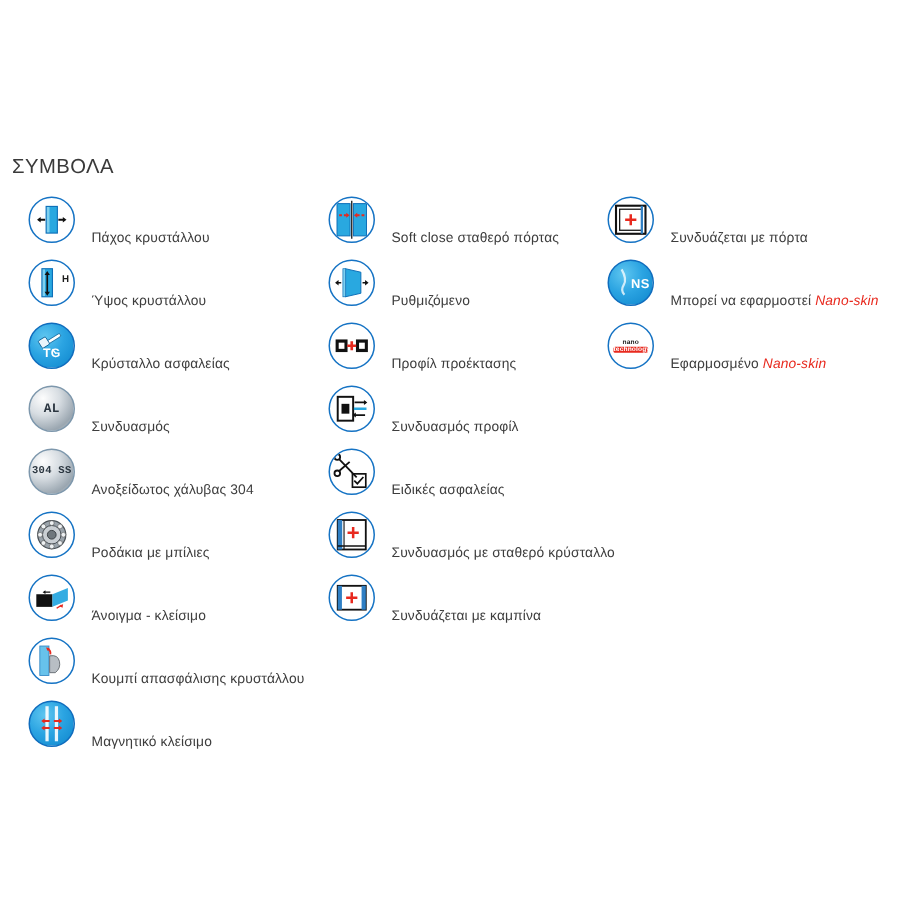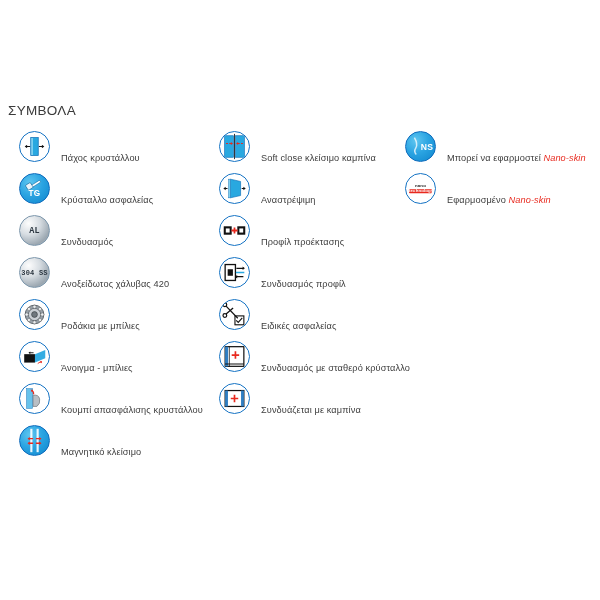--- a/index.html
+++ b/index.html
@@ -183,20 +183,36 @@
               <path d="M10.8 15.5 L6.2 15.5" stroke="#111" stroke-width="1.3"></path>
               <path d="M5.0 15.5 l2.6 -1.9 v3.8 z" fill="#111"></path>
               <path d="M20.2 15.5 L24.8 15.5" stroke="#111" stroke-width="1.3"></path>
               <path d="M26.0 15.5 l-2.6 -1.9 v3.8 z" fill="#111"></path>
             </svg>
           </div>
         </div>
         <div class="row-label">Πάχος κρυστάλλου</div>
       </div>
 
+      <div class="row">
+        <div class="icon-slot">
+          <div class="badge badge-blue">
+            <svg viewBox="0 0 31 31">
+              <rect x="8.5" y="5.5" width="7.5" height="20" fill="#29a8e0"></rect>
+              <rect x="8.5" y="5.5" width="2.2" height="20" fill="#7fd0ef"></rect>
+              <rect x="8.5" y="5.5" width="7.5" height="20" fill="none" stroke="#0d6fb8" stroke-width="0.8"></rect>
+              <path d="M12.3 9.5 L12.3 22.5" stroke="#111" stroke-width="1.2"></path>
+              <path d="M12.3 7.2 l-1.9 2.8 h3.8 z" fill="#111"></path>
+              <path d="M12.3 24.8 l-1.9 -2.8 h3.8 z" fill="#111"></path>
+            </svg>
+            <div class="h-lab">H</div>
+          </div>
+        </div>
+        <div class="row-label">Ύψος κρυστάλλου</div>
+      </div>
 
       <div class="row">
         <div class="icon-slot">
           <div class="badge badge-fill">
             <svg viewBox="0 0 31 31">
               <g transform="rotate(-32 15.5 12)">
                 <rect x="8" y="10.3" width="15" height="2.4" rx="1" fill="#ffffff" stroke="#0a5f96" stroke-width="0.5"></rect>
                 <rect x="7" y="7.0" width="6.2" height="6.2" rx="1" fill="#e9f4fb" stroke="#0a5f96" stroke-width="0.6"></rect>
               </g>
               <path d="M16 18 l2.5 3.2" stroke="#ffffff" stroke-width="0.9"></path>
@@ -215,21 +231,21 @@
         </div>
         <div class="row-label">Συνδυασμός</div>
       </div>
 
       <div class="row">
         <div class="icon-slot">
           <div class="badge badge-metal">
             <div class="metal-txt" style="font-size:7px;white-space:pre-line;">304 SS</div>
           </div>
         </div>
-        <div class="row-label">Ανοξείδωτος χάλυβας 420</div>
+        <div class="row-label">Ανοξείδωτος χάλυβας 304</div>
       </div>
 
       <div class="row">
         <div class="icon-slot">
           <div class="badge badge-blue">
             <svg viewBox="0 0 31 31">
               <circle cx="15.5" cy="15.5" r="10" fill="#9aa3ab" stroke="#4a5157" stroke-width="0.9"></circle>
               <circle cx="15.5" cy="15.5" r="6.6" fill="#c9ced3" stroke="#4a5157" stroke-width="0.7"></circle>
               <circle cx="15.5" cy="15.5" r="3.1" fill="#6f777d" stroke="#3a4045" stroke-width="0.7"></circle>
               <g fill="#eef1f3" stroke="#555" stroke-width="0.4">
@@ -254,21 +270,21 @@
             <svg viewBox="0 0 31 31">
               <rect x="4.5" y="13" width="11.5" height="9" fill="#111"></rect>
               <path d="M16 13 L27 8.5 L27 17.5 L16 22 Z" fill="#29a8e0" opacity="0.95"></path>
               <path d="M10 11.5 l4.5 0" stroke="#111" stroke-width="1"></path>
               <path d="M9 11.5 l2 -1.4 v2.8 z" fill="#111"></path>
               <path d="M19 23 l3.5 -2.3" stroke="#e8291e" stroke-width="1"></path>
               <path d="M23.6 20 l-0.4 2.6 -2.2 -1.0 z" fill="#e8291e"></path>
             </svg>
           </div>
         </div>
-        <div class="row-label">Άνοιγμα - μπίλιες</div>
+        <div class="row-label">Άνοιγμα - κλείσιμο</div>
       </div>
 
       <div class="row">
         <div class="icon-slot">
           <div class="badge badge-blue">
             <svg viewBox="0 0 31 31">
               <rect x="7" y="5" width="6.5" height="21" fill="#4db8e8" opacity="0.85" stroke="#0d6fb8" stroke-width="0.6"></rect>
               <path d="M14 12 q6 -1 7 4 q1 5 -3 8 l-4 0 z" fill="#b8bec4" stroke="#5a6166" stroke-width="0.6"></path>
               <path d="M12.5 7 q2.5 1 2 4" stroke="#e8291e" stroke-width="1.3" fill="none"></path>
               <path d="M11.4 6.0 l2.6 0.4 -1.4 2.1 z" fill="#e8291e"></path>
@@ -311,37 +327,37 @@
               <rect x="5" y="4" width="9.3" height="23" fill="none" stroke="#0d6fb8" stroke-width="0.7"></rect>
               <rect x="16.7" y="4" width="9.3" height="23" fill="none" stroke="#0d6fb8" stroke-width="0.7"></rect>
               <line x1="15.5" y1="2" x2="15.5" y2="29" stroke="#111" stroke-width="0.9"></line>
               <path d="M6.5 12.3 l6 0" stroke="#e8291e" stroke-width="1.3" stroke-dasharray="2 1.4"></path>
               <path d="M13.9 12.3 l-2.3 -1.7 v3.4 z" fill="#e8291e"></path>
               <path d="M24.5 12.3 l-6 0" stroke="#e8291e" stroke-width="1.3" stroke-dasharray="2 1.4"></path>
               <path d="M17.1 12.3 l2.3 -1.7 v3.4 z" fill="#e8291e"></path>
             </svg>
           </div>
         </div>
-        <div class="row-label">Soft close κλείσιμο καμπίνα</div>
+        <div class="row-label">Soft close σταθερό πόρτας</div>
       </div>
 
       <div class="row">
         <div class="icon-slot">
           <div class="badge badge-blue">
             <svg viewBox="0 0 31 31">
               <path d="M11 5.5 L22 8 L22 23 L11 25.5 Z" fill="#29a8e0" stroke="#0d6fb8" stroke-width="0.7"></path>
               <rect x="9.2" y="5.5" width="2" height="20" fill="#7fd0ef" stroke="#0d6fb8" stroke-width="0.5"></rect>
               <path d="M8 15.5 l-3.2 0" stroke="#111" stroke-width="1.2"></path>
               <path d="M3.6 15.5 l2.5 -1.9 v3.8 z" fill="#111"></path>
               <path d="M23.2 15.5 l3.2 0" stroke="#111" stroke-width="1.2"></path>
               <path d="M27.5 15.5 l-2.5 -1.9 v3.8 z" fill="#111"></path>
             </svg>
           </div>
         </div>
-        <div class="row-label">Αναστρέψιμη</div>
+        <div class="row-label">Ρυθμιζόμενο</div>
       </div>
 
       <div class="row">
         <div class="icon-slot">
           <div class="badge badge-blue">
             <svg viewBox="0 0 31 31">
               <rect x="4" y="11" width="8.5" height="9" fill="#111"></rect>
               <rect x="6.2" y="13.3" width="4.1" height="4.4" fill="#ffffff"></rect>
               <rect x="18.5" y="11" width="8.5" height="9" fill="#111"></rect>
               <rect x="20.7" y="13.3" width="4.1" height="4.4" fill="#ffffff"></rect>
@@ -413,20 +429,33 @@
             </svg>
           </div>
         </div>
         <div class="row-label">Συνδυάζεται με καμπίνα</div>
       </div>
 
     </div>
 
     <div class="col col-2">
 
+      <div class="row">
+        <div class="icon-slot">
+          <div class="badge badge-blue">
+            <svg viewBox="0 0 31 31">
+              <rect x="5" y="5.5" width="21" height="20" fill="#ffffff" stroke="#111" stroke-width="1.5"></rect>
+              <rect x="7.6" y="8" width="15.8" height="15" fill="#ffffff" stroke="#111" stroke-width="0.9"></rect>
+              <path d="M15.5 11.5 l0 8 M11.5 15.5 l8 0" stroke="#e8291e" stroke-width="1.8"></path>
+              <path d="M23.4 5.5 l0 20" stroke="#2f7fc4" stroke-width="1.6"></path>
+            </svg>
+          </div>
+        </div>
+        <div class="row-label">Συνδυάζεται με πόρτα</div>
+      </div>
 
       <div class="row">
         <div class="icon-slot">
           <div class="badge badge-fill">
             <svg viewBox="0 0 31 31">
               <path d="M9 6 q4 7 1.5 11 q-2.5 4 0.5 7" stroke="#ffffff" stroke-width="1.6" fill="none" opacity="0.75"></path>
             </svg>
             <div class="ns-txt">NS</div>
           </div>
         </div>

